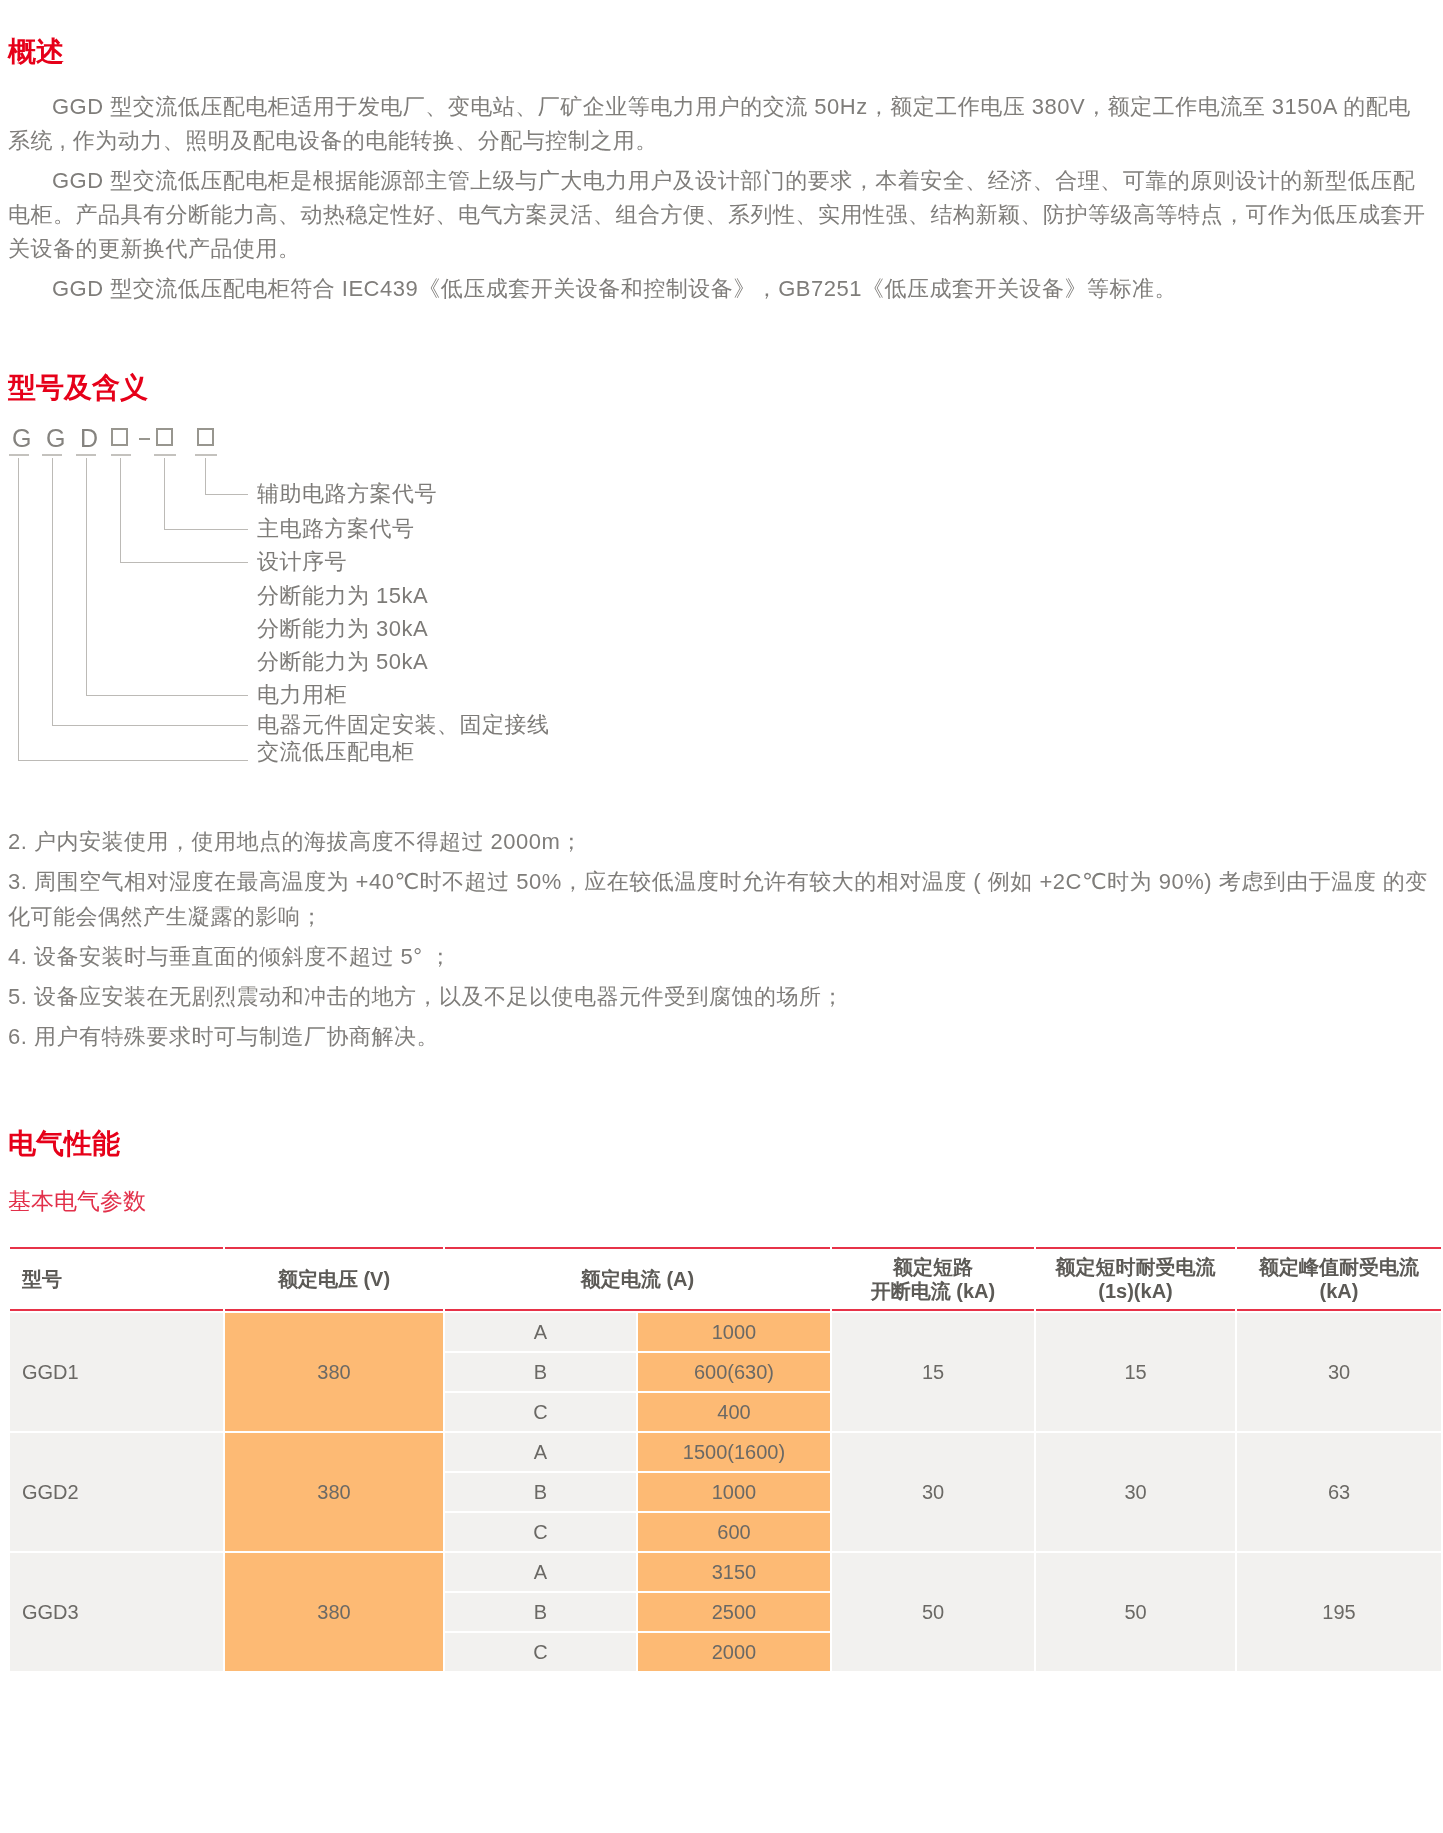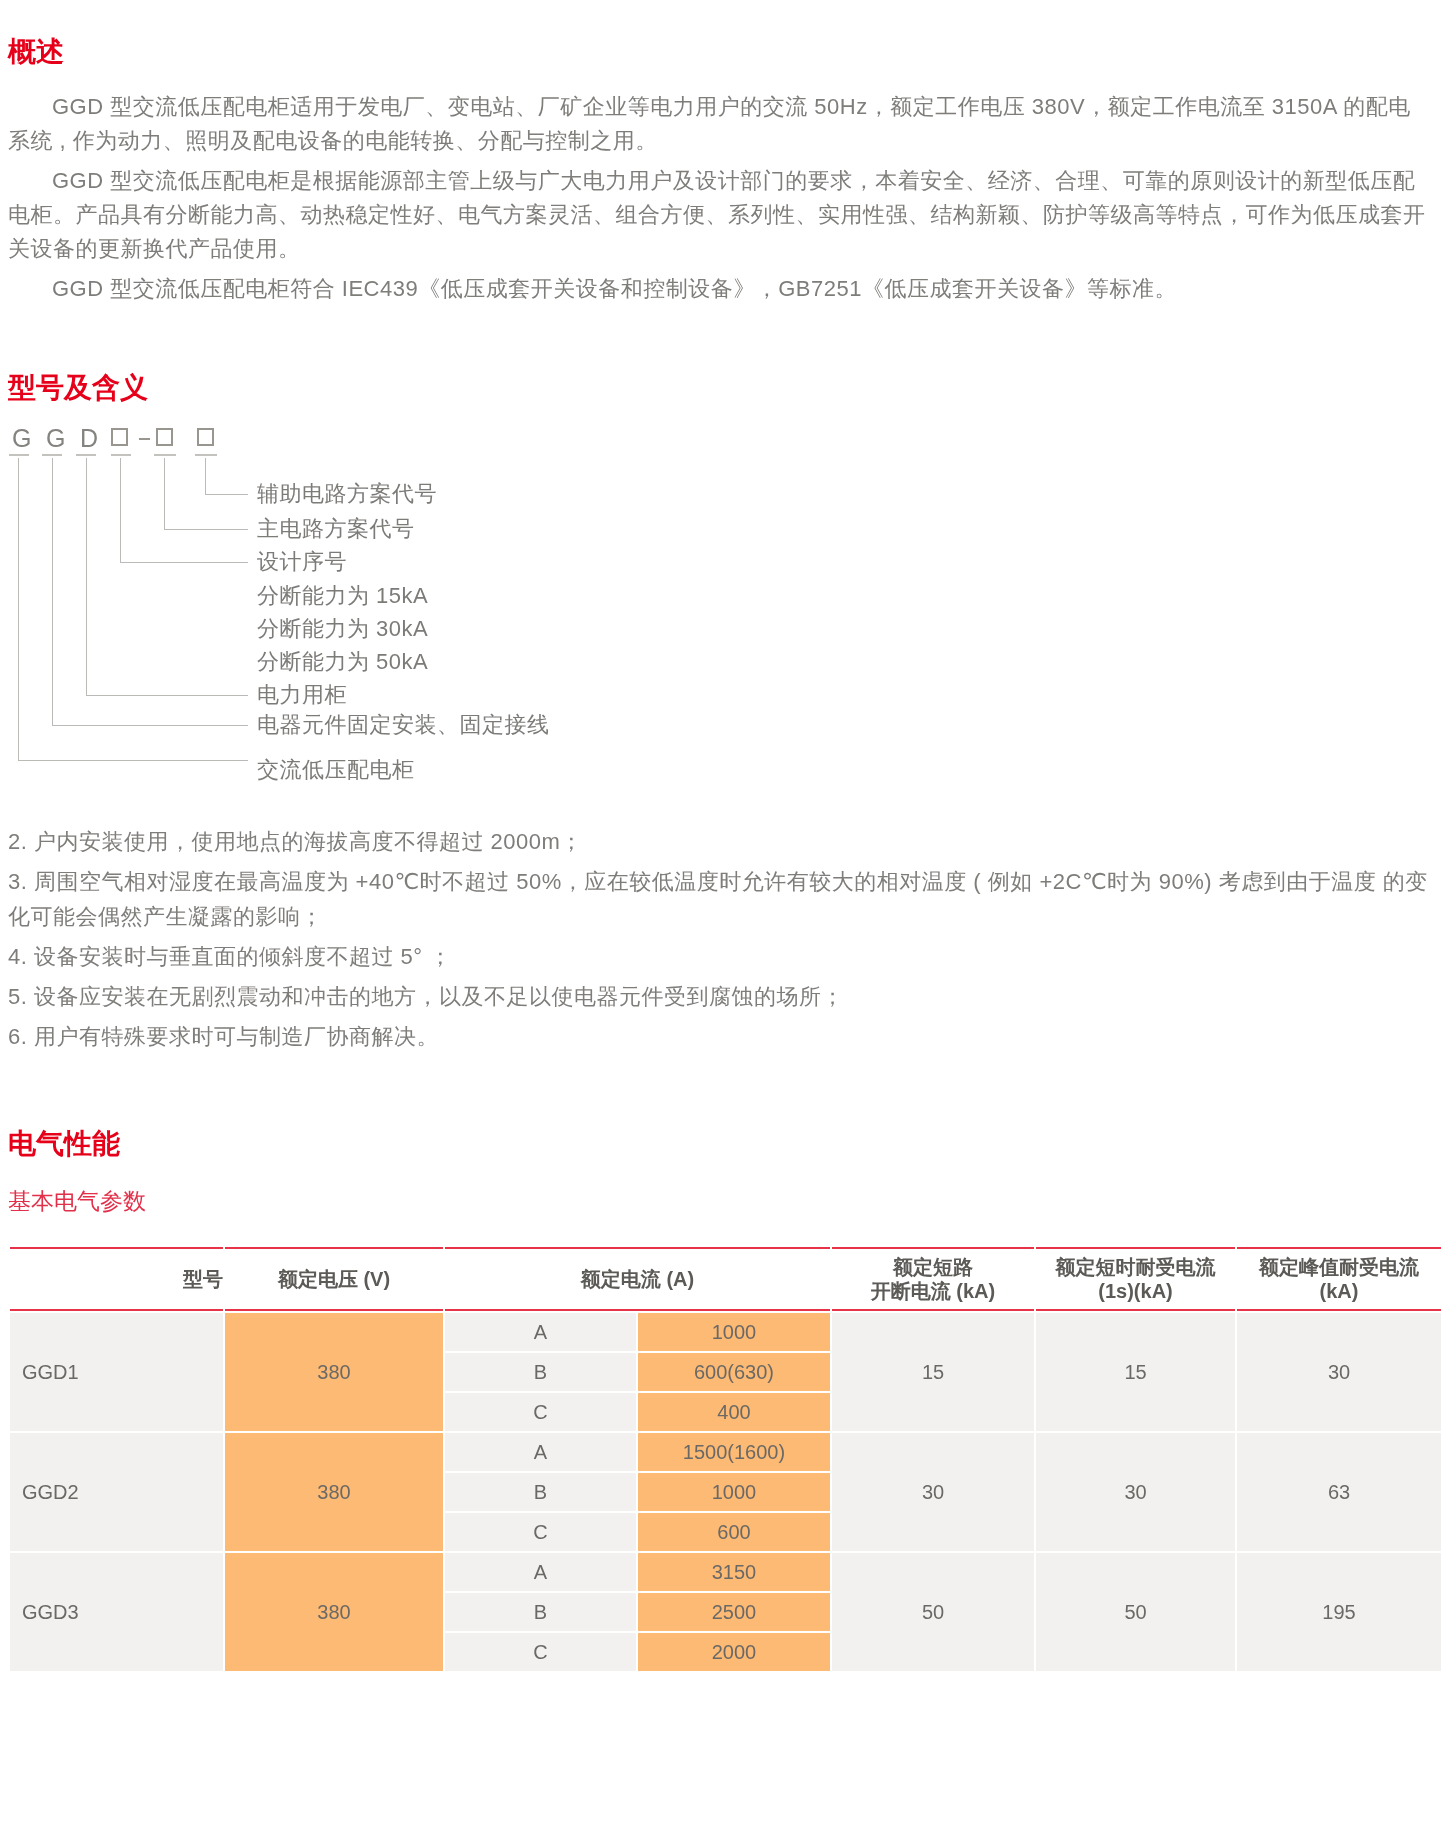--- a/index.html
+++ b/index.html
@@ -48,21 +48,21 @@
     margin-top:28px;
     border-collapse:separate;border-spacing:2px;
     width:1425px;table-layout:fixed;
   }
   .spec-table th{
     border-top:2px solid #e73248;border-bottom:2px solid #e73248;
     font-size:20px;font-weight:bold;color:#5c5a56;
     padding:6px 0;line-height:24px;vertical-align:middle;text-align:center;
     background:#ffffff;
   }
-  .spec-table th.h-model{text-align:right;padding-left:12px;}
+  .spec-table th.h-model{text-align:left;padding-left:12px;}
   .spec-table td{
     height:38px;font-size:20px;color:#6b6965;
     text-align:center;vertical-align:middle;padding:0;
   }
   .spec-table td.c-model{text-align:left;padding-left:12px;}
   .bg-light{background:#f2f1ef;}
   .bg-dark{background:#fdba74;}
 </style>
 </head>
 <body>
@@ -108,21 +108,21 @@
     <div class="hline" style="top:342px;left:10px;width:230px"></div>
 
     <div class="dlabel" style="top:76px">辅助电路方案代号</div>
     <div class="dlabel" style="top:111px">主电路方案代号</div>
     <div class="dlabel" style="top:144px">设计序号</div>
     <div class="dlabel" style="top:178px">分断能力为 15kA</div>
     <div class="dlabel" style="top:211px">分断能力为 30kA</div>
     <div class="dlabel" style="top:244px">分断能力为 50kA</div>
     <div class="dlabel" style="top:277px">电力用柜</div>
     <div class="dlabel" style="top:307px">电器元件固定安装、固定接线</div>
-    <div class="dlabel" style="top:352px">交流低压配电柜</div>
+    <div class="dlabel" style="top:334px">交流低压配电柜</div>
   </div>
 
   <div class="cond-list">
     <div class="cond-item">2. 户内安装使用，使用地点的海拔高度不得超过 2000m；</div>
     <div class="cond-item">3. 周围空气相对湿度在最高温度为 +40℃时不超过 50%，应在较低温度时允许有较大的相对温度 ( 例如 +2C℃时为 90%) 考虑到由于温度 的变化可能会偶然产生凝露的影响；</div>
     <div class="cond-item">4. 设备安装时与垂直面的倾斜度不超过 5°  ；</div>
     <div class="cond-item">5. 设备应安装在无剧烈震动和冲击的地方，以及不足以使电器元件受到腐蚀的场所；</div>
     <div class="cond-item">6. 用户有特殊要求时可与制造厂协商解决。</div>
   </div>
 

